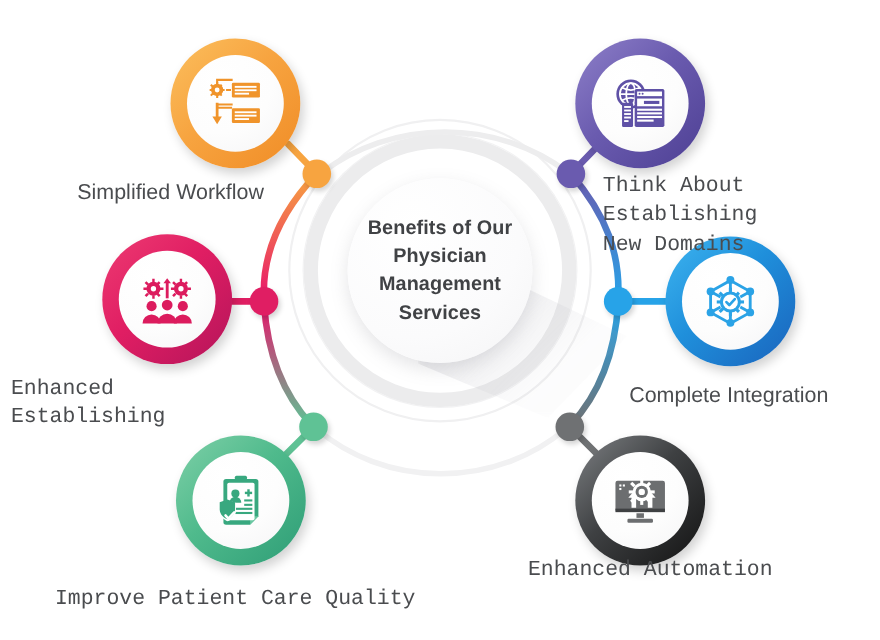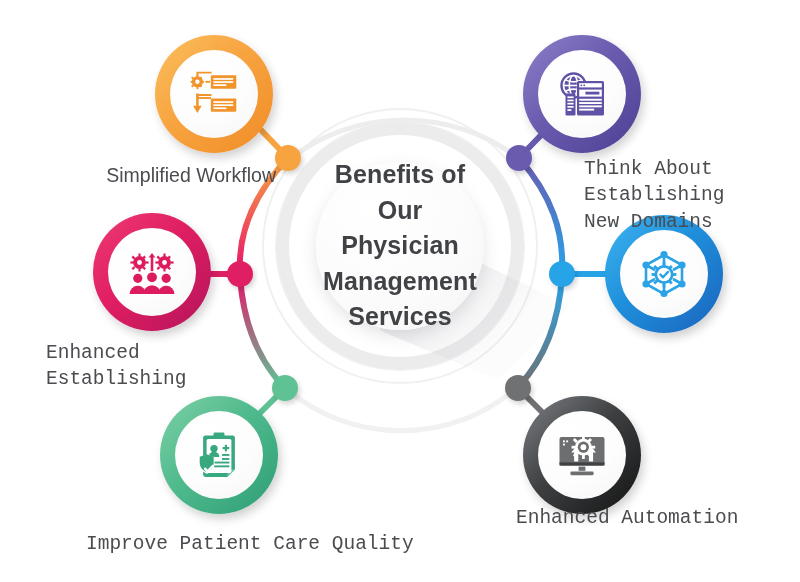--- a/index.html
+++ b/index.html
@@ -40,21 +40,21 @@
   }
   .center-shadow{
     position:absolute;left:380px;top:215px;width:190px;height:165px;
     background:linear-gradient(135deg,rgba(160,160,170,.34),rgba(200,200,210,.05) 70%);
     clip-path:polygon(0 0,100% 55%,62% 100%,0 70%);
     filter:blur(3px);
     z-index:5;
   }
   .center-text{
     text-align:center;
-    font-size:25px;font-weight:bold;color:#404245;
+    font-size:18px;font-weight:bold;color:#404245;
     line-height:1.42;letter-spacing:.1px;
     z-index:7;
   }
 
   
   #links{position:absolute;left:0;top:0;width:800px;height:582px;z-index:3;}
 
   
   .dot{
     position:absolute;width:26px;height:26px;border-radius:50%;
@@ -73,21 +73,20 @@
     background:radial-gradient(circle at 34% 26%,#ffffff 0%,#fdfdfd 55%,#f5f5f6 100%);
     display:flex;align-items:center;justify-content:center;
   }
   .ring .inner svg{display:block;}
 
   
   .label{
     position:absolute;z-index:10;
     font-size:19.5px;color:#4a4c4f;line-height:1.35;
     white-space:pre-line;
-    padding-left:36px;
   }
   .label.l{text-align:right;}
   .label.r{text-align:left;}
   .label.c{text-align:left;font-family:Liberation Mono, monospace;}
 </style>
 </head>
 <body>
 
 <div id="stage">
 
@@ -368,16 +367,17 @@
   <div class="label l" style="left:0px;top:162px;width:240px;">Simplified Workflow</div>
 
   <div class="label c" style="left:10px;top:340px;width:200px;">Enhanced
 Establishing</div>
 
   <div class="label c" style="left:50px;top:531px;width:330px;">Improve Patient Care Quality</div>
 
   <div class="label c" style="left:548px;top:156px;width:252px;">Think About Establishing
 New Domains</div>
 
+  <div class="label r" style="left:572px;top:346px;width:228px;">Complete Integration</div>
 
   <div class="label c" style="left:480px;top:505px;width:260px;">Enhanced Automation</div>
 
 </div>
 
 </body></html>

